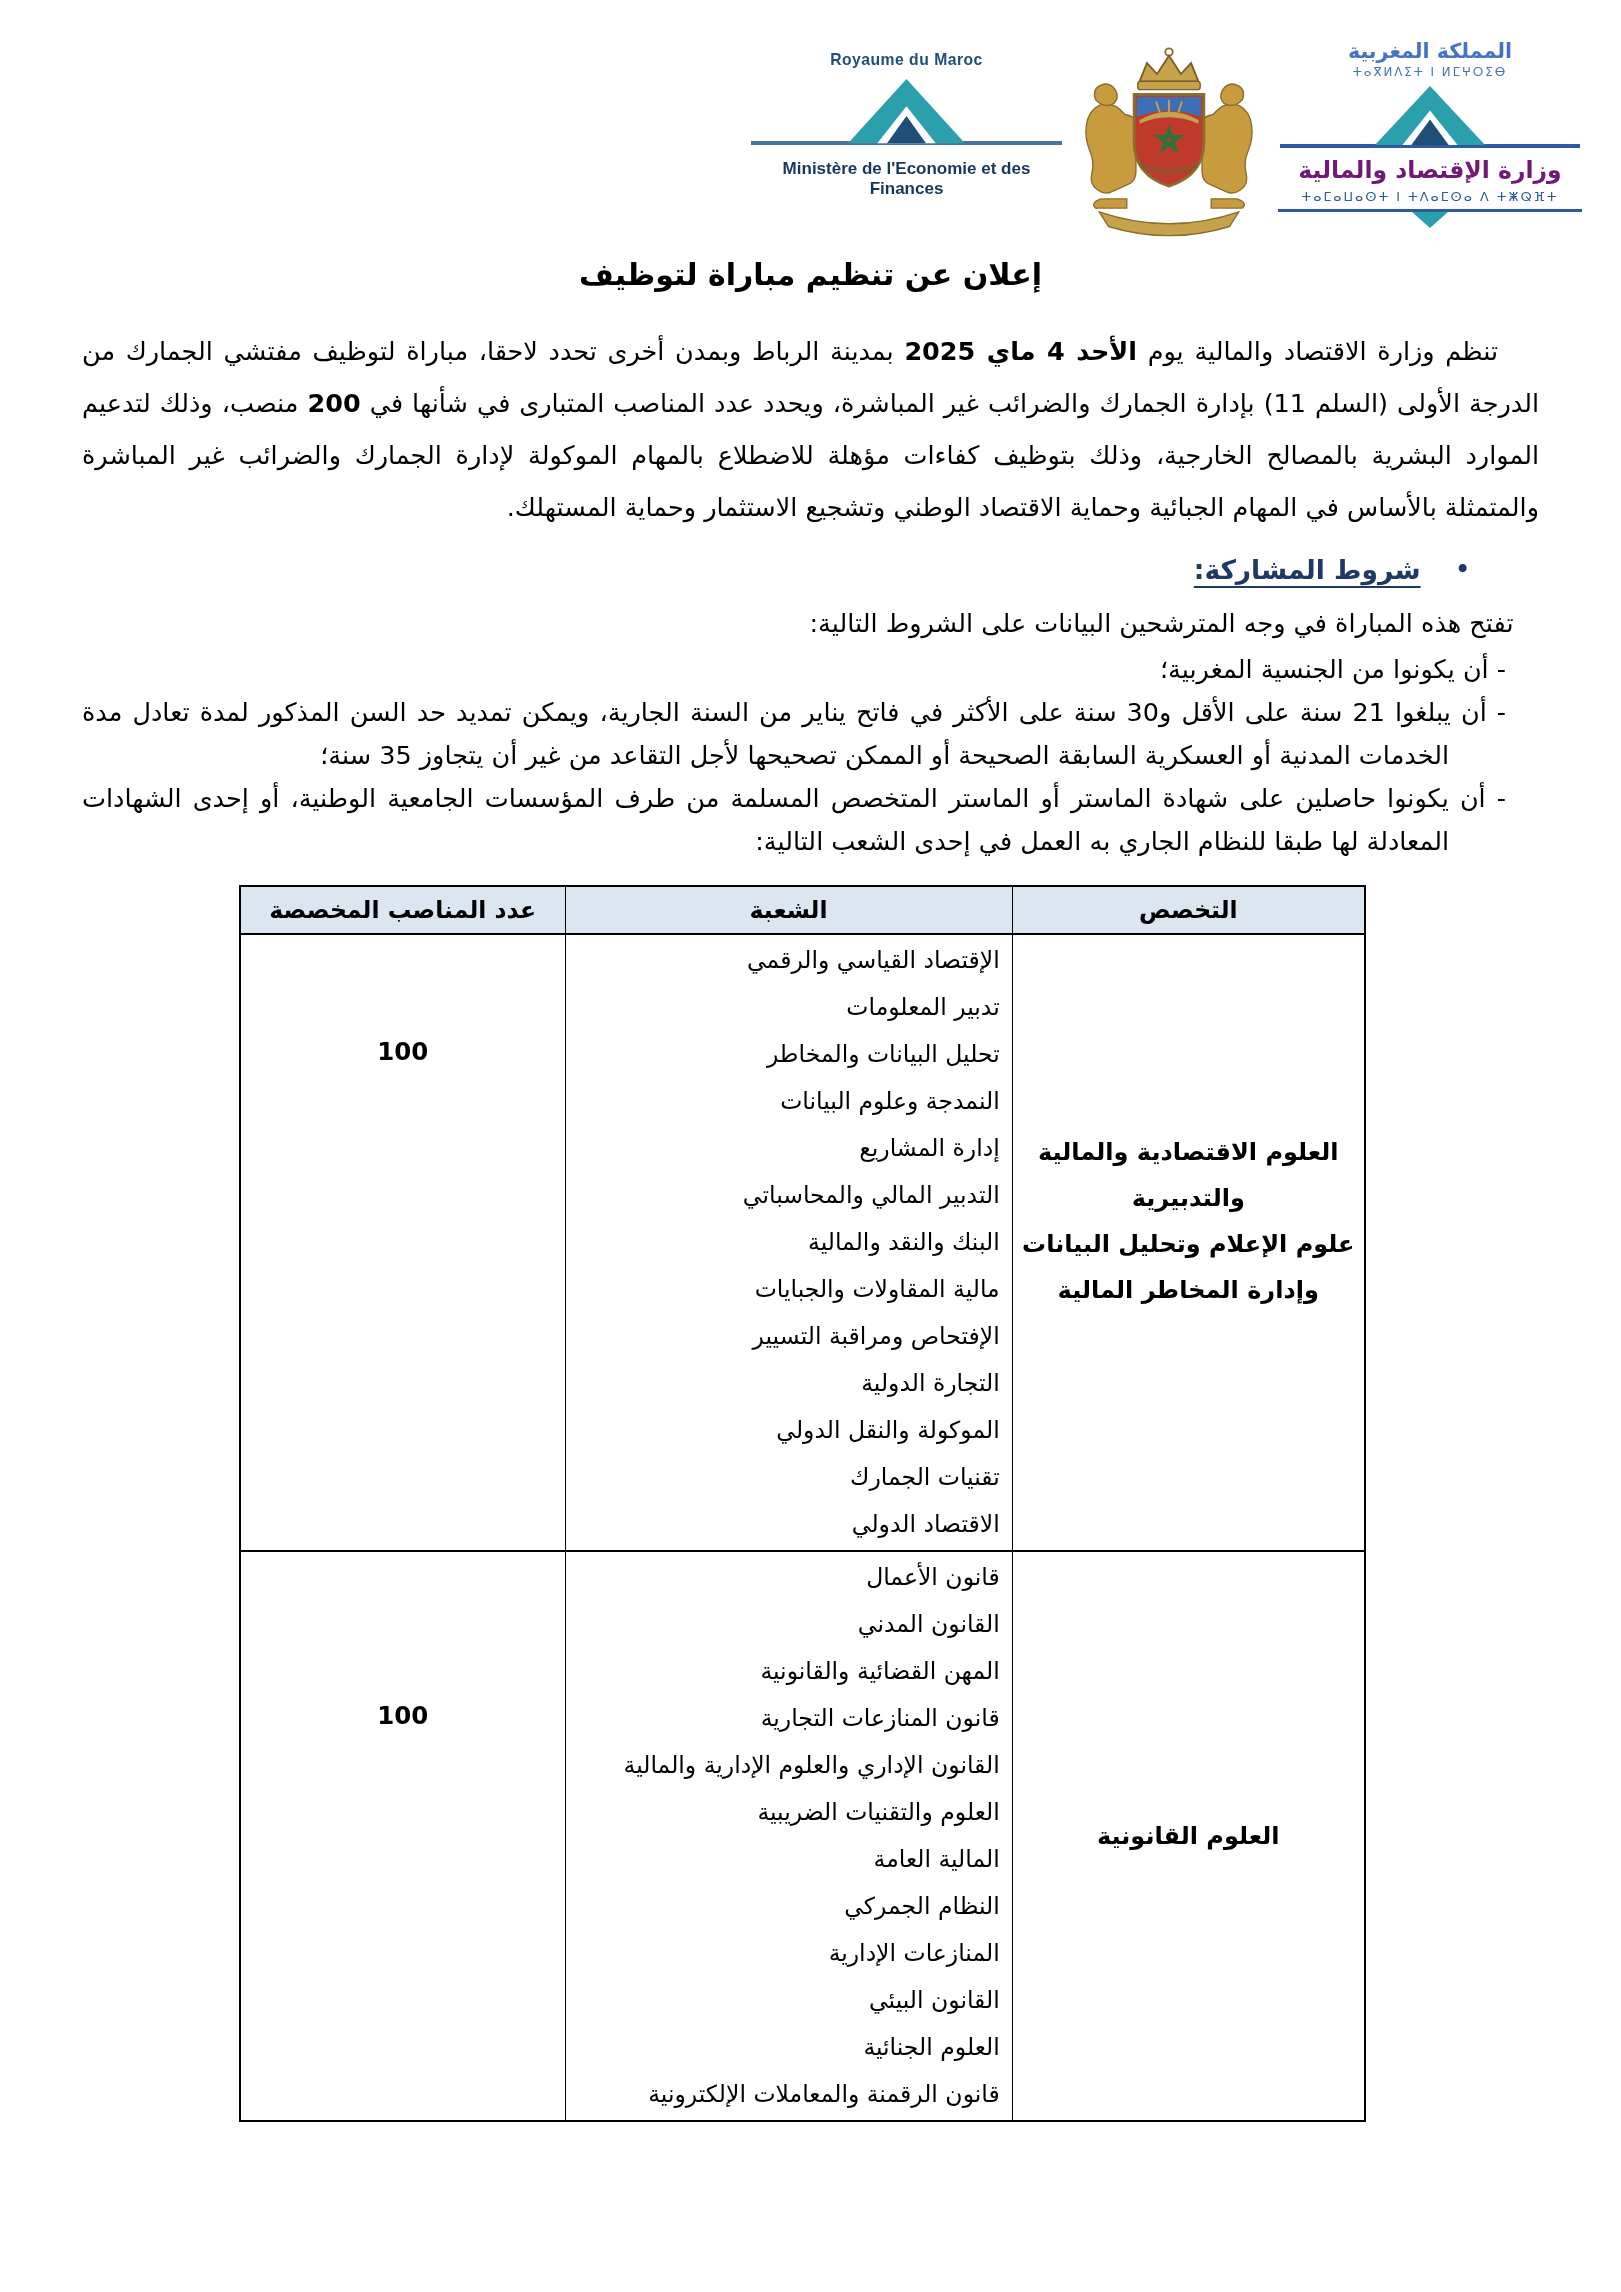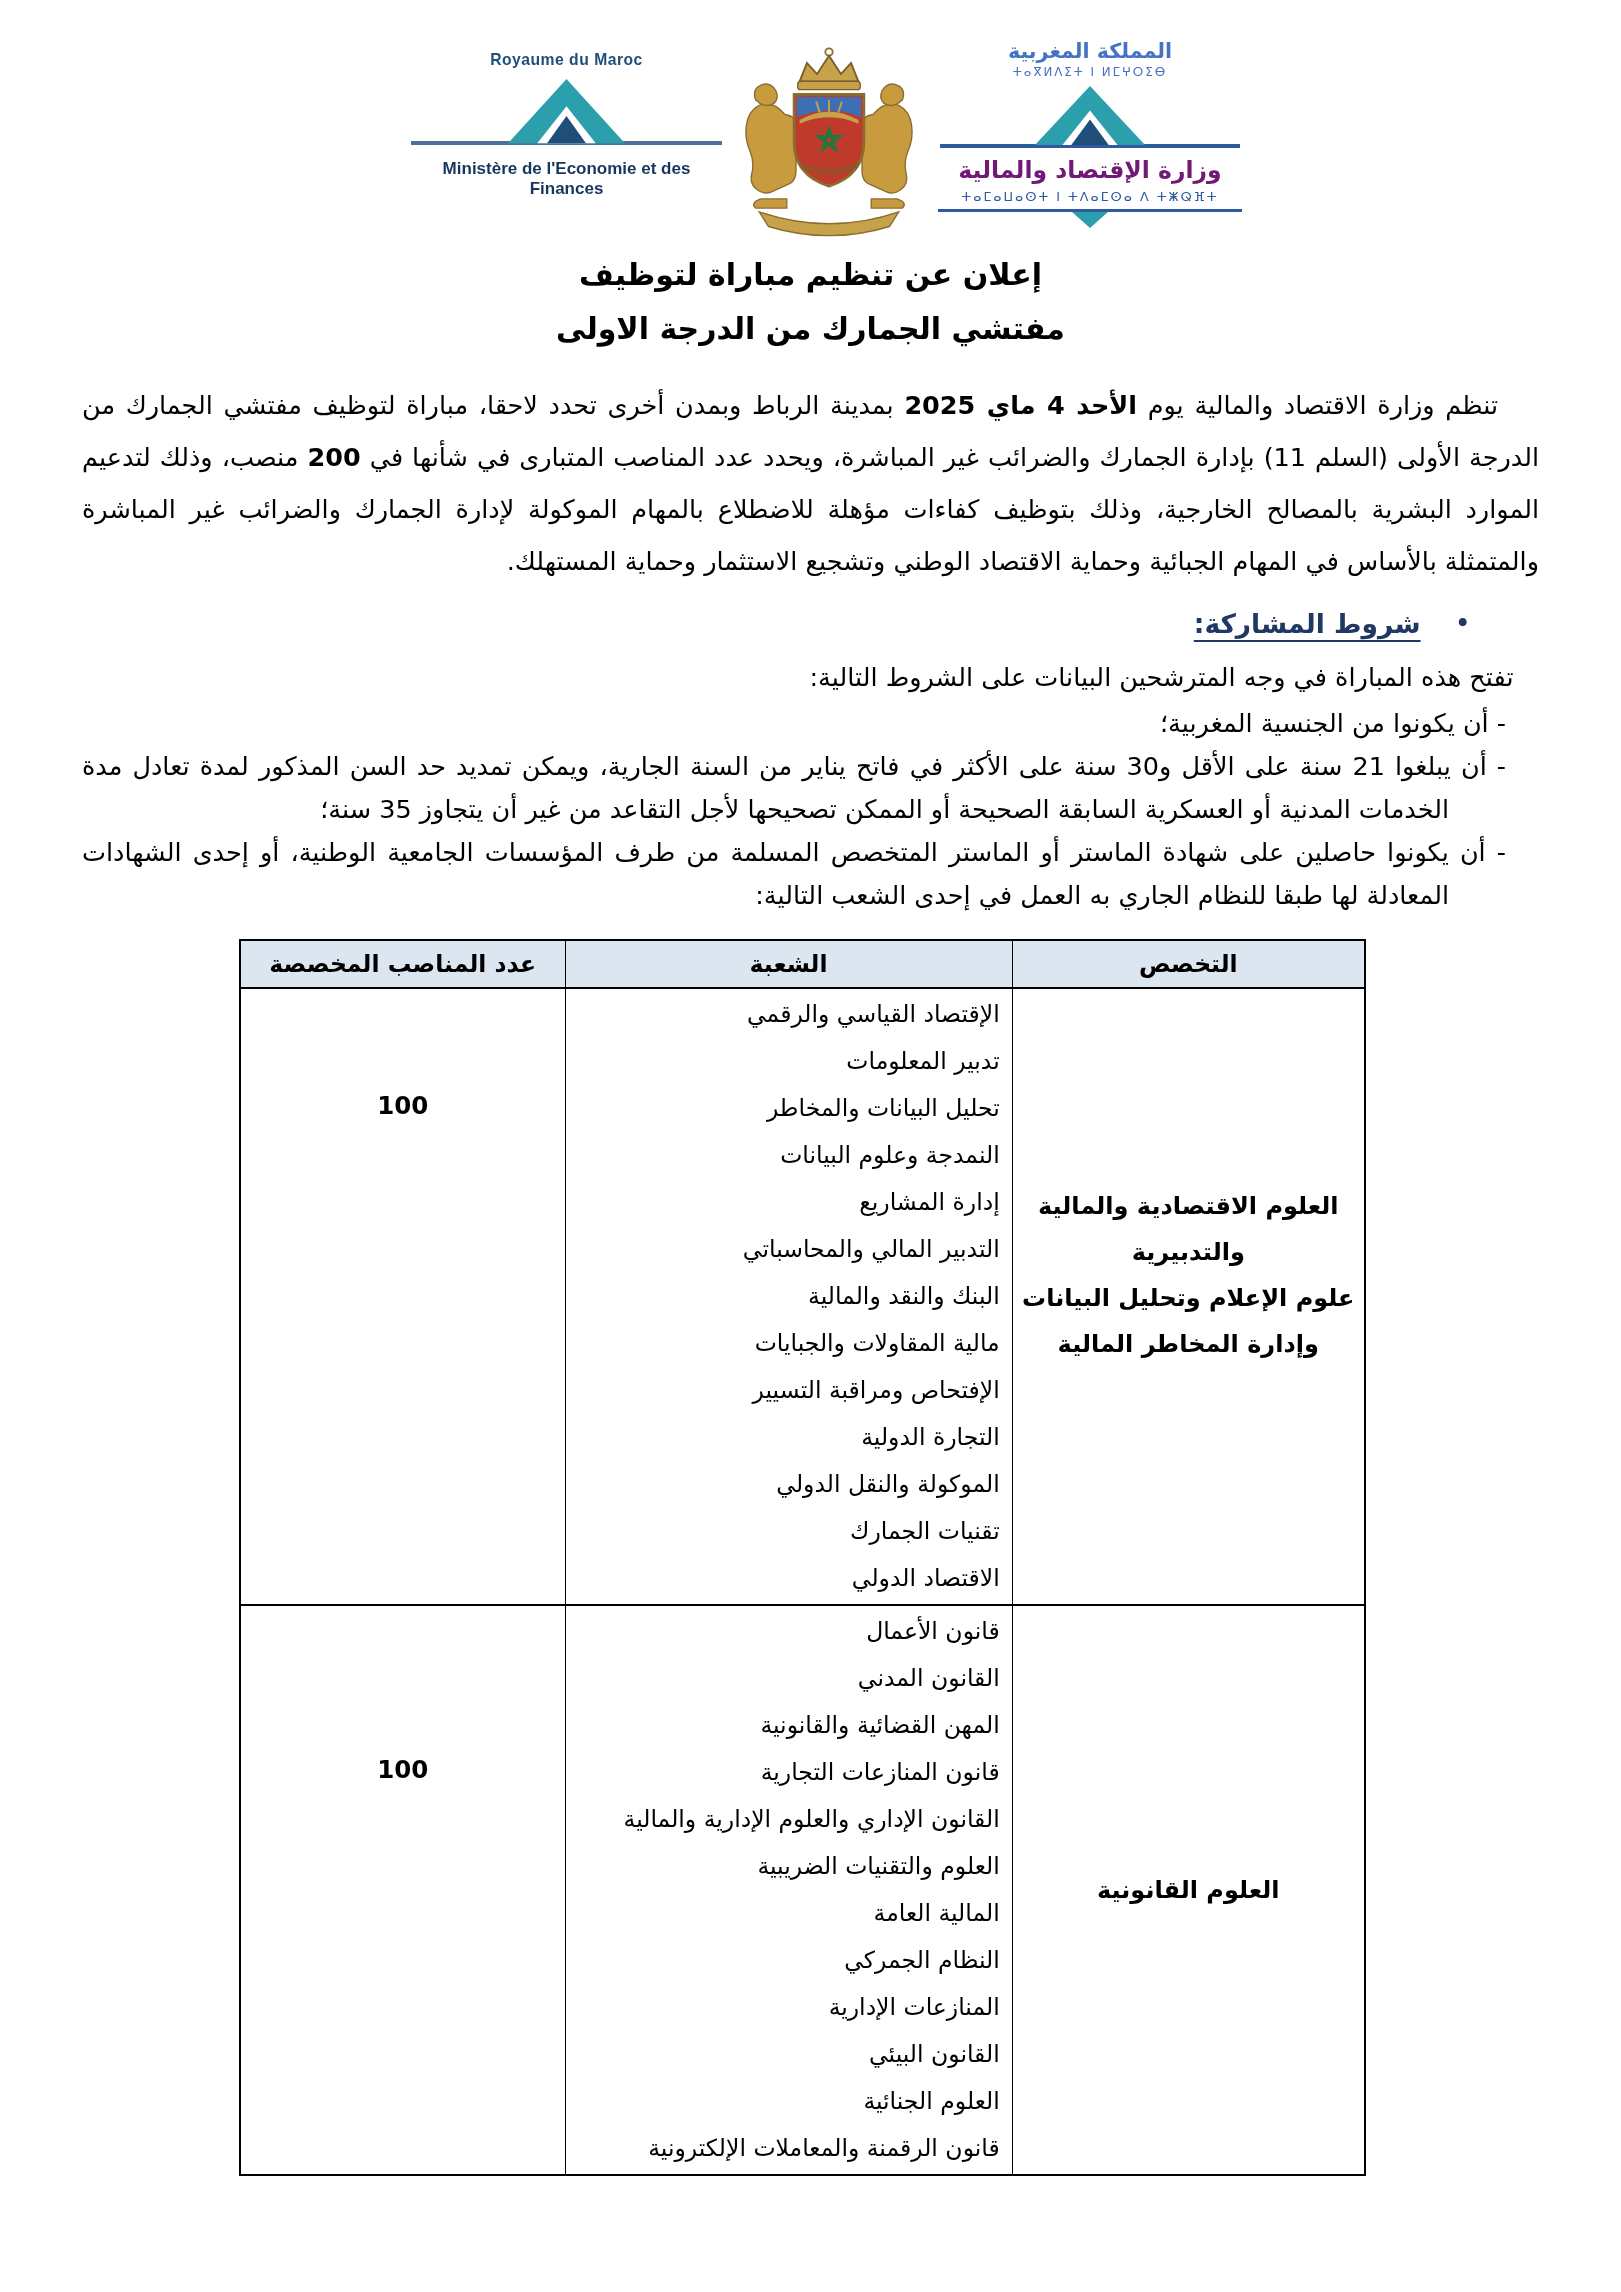--- a/index.html
+++ b/index.html
@@ -10,21 +10,21 @@
     margin: 0 auto;
     background: #ffffff;
     font-family: "DejaVu Sans", sans-serif;
     color: #000;
     overflow: hidden;
   }
   .content { padding: 0 82px; }
 
   
   .header-row {
-    display: flex; justify-content: center; align-items: flex-start;
+    display: flex; justify-content: flex-end; align-items: flex-start;
     padding: 39px 35px 0 65px; height: 222px;
   }
   .logo-left { width: 323px; text-align: center; padding-top: 11.8px; }
   .logo-left .rdm   { font-size: 15.7px; font-weight: bold; color: #1F4E79; letter-spacing: 0.5px; font-family: "Liberation Sans", sans-serif; }
   .tri-wrap { position: relative; height: 78px; margin-top: 5.9px; }
   .tri-wrap svg { position: relative; z-index: 2; }
   .base-line { position: absolute; bottom: 7.8px; left: 5.9px; right: 5.9px; height: 3.9px; background: #4E7295; z-index: 1; }
   .logo-left .mef { font-size: 17px; font-weight: bold; color: #17365D; margin-top: 5.9px; font-family: "Liberation Sans", sans-serif; }
 
   .logo-center { width: 206px; padding-top: 2px; }
@@ -154,21 +154,20 @@
       <div class="m-tif">ⵜⴰⵎⴰⵡⴰⵙⵜ ⵏ ⵜⴷⴰⵎⵙⴰ ⴷ ⵜⵥⵕⴼⵜ</div>
       <div class="bottom-rule">
         <div class="rule"></div>
         <div class="down-tri"></div>
       </div>
     </div>
   </div>
 
   <div class="doc-title">
     <div>إعلان عن تنظيم مباراة لتوظيف</div>
-    <div>مفتشي الجمارك من الدرجة الاولى</div>
   </div>
 
   <div class="content body-rtl">
 
     <p class="p-intro"><span>تنظم وزارة الاقتصاد والمالية يوم </span><b>الأحد 4 ماي 2025</b><span> بمدينة الرباط وبمدن أخرى تحدد لاحقا، مباراة لتوظيف مفتشي الجمارك من الدرجة الأولى (السلم 11) بإدارة الجمارك والضرائب غير المباشرة، ويحدد عدد المناصب المتبارى في شأنها في </span><b>200</b><span> منصب، وذلك لتدعيم الموارد البشرية بالمصالح الخارجية، وذلك بتوظيف كفاءات مؤهلة للاضطلاع بالمهام الموكولة لإدارة الجمارك والضرائب غير المباشرة والمتمثلة بالأساس في المهام الجبائية وحماية الاقتصاد الوطني وتشجيع الاستثمار وحماية المستهلك.</span></p>
 
     <div class="cond-heading">
       <span class="bullet">•</span><span class="heading-text">شروط المشاركة:</span>
     </div>
 

